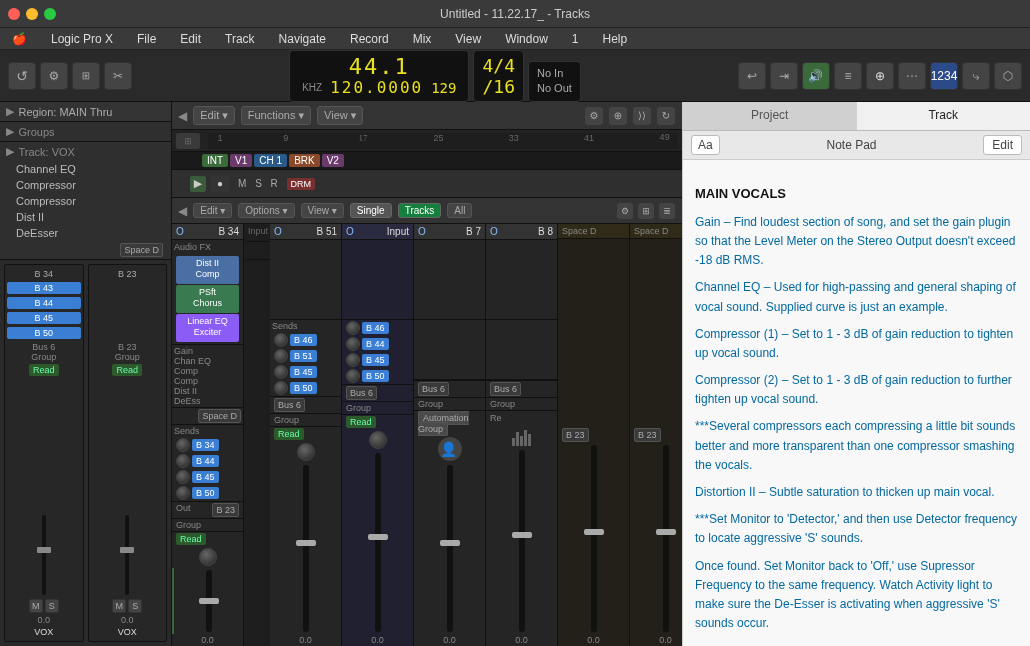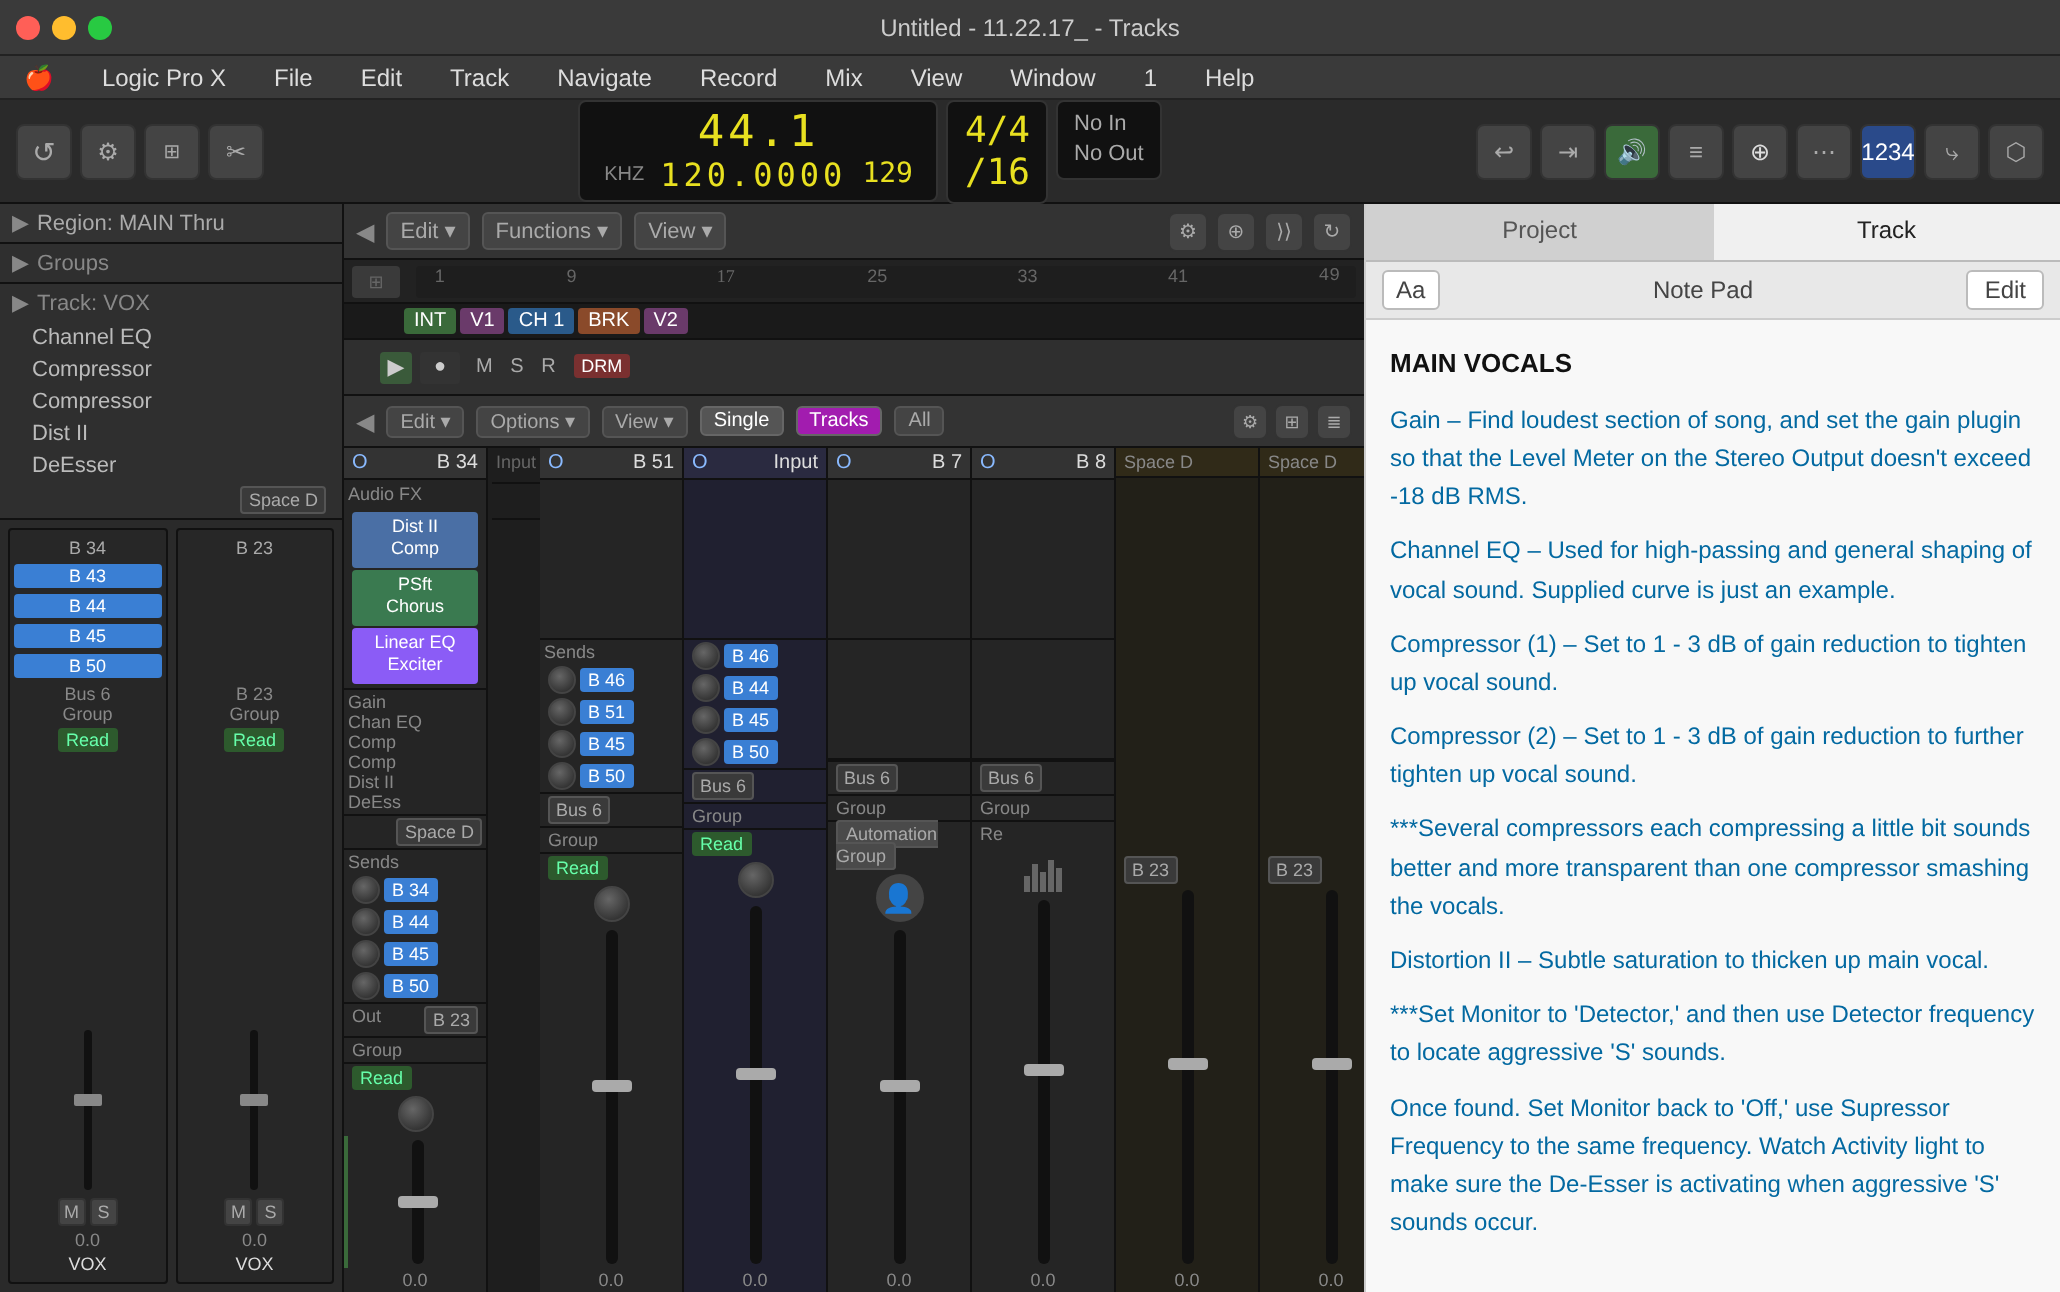--- a/index.html
+++ b/index.html
@@ -415,20 +415,21 @@
       color: #222;
       font-size: 12px;
       line-height: 1.6;
       background: #f8f8f8;
     }
     .right-content h3 {
       font-size: 13px;
       font-weight: bold;
       margin-bottom: 8px;
       color: #111;
+      margin-top: 12px;
     }
     .right-content p {
       margin-bottom: 8px;
       color: #0369a1;
     }
 
     
     .knob-sm {
       width: 14px;
       height: 14px;
@@ -552,21 +553,21 @@
 </div>
 
 <div class="transport-bar">
   <div class="transport-controls">
     <div class="transport-btn" style="font-size:14px;">↺</div>
     <div class="transport-btn" style="font-size:12px;">⚙</div>
     <div class="transport-btn" style="font-size:10px;">⊞</div>
     <div class="transport-btn" style="font-size:12px;">✂</div>
   </div>
 
-  <div style="flex:1; display:flex; justify-content:center; align-items:flex-start; gap:4px;">
+  <div style="flex:1; display:flex; justify-content:center; align-items:flex-end; gap:4px;">
     <div class="transport-display">
       <div class="transport-time">44.1</div>
       <div style="display:flex;gap:8px;align-items:center;">
         <span style="font-size:10px;color:#888;">KHZ</span>
         <span class="transport-time" style="font-size:16px;">120.0000</span>
         <span class="transport-sub">129</span>
       </div>
     </div>
     <div class="time-sig">
       <div>4/4</div>
@@ -722,21 +723,21 @@
         <span class="drm-badge">DRM</span>
       </div>
     </div>
 
     <div class="mixer-toolbar" style="height:26px;">
       <span style="font-size:12px;color:#888;cursor:pointer;">◀</span>
       <div style="background:#444;border:1px solid #555;border-radius:3px;padding:1px 6px;cursor:pointer;font-size:10px;">Edit ▾</div>
       <div style="background:#444;border:1px solid #555;border-radius:3px;padding:1px 6px;cursor:pointer;font-size:10px;">Options ▾</div>
       <div style="background:#444;border:1px solid #555;border-radius:3px;padding:1px 6px;cursor:pointer;font-size:10px;">View ▾</div>
       <div style="background:#555;border:1px solid #666;border-radius:3px;padding:1px 6px;cursor:pointer;font-size:10px;color:#fff;">Single</div>
-      <div style="background:#a21caf;border:1px solid #666;border-radius:3px;padding:1px 6px;cursor:pointer;font-size:10px;color:#fff;">Tracks</div>
+      <div style="background:#15803d;border:1px solid #666;border-radius:3px;padding:1px 6px;cursor:pointer;font-size:10px;color:#fff;">Tracks</div>
       <div style="background:#444;border:1px solid #555;border-radius:3px;padding:1px 6px;cursor:pointer;font-size:10px;">All</div>
       <div style="margin-left:auto; display:flex; gap:3px;">
         <div class="transport-btn" style="width:18px;height:18px;font-size:9px;">⚙</div>
         <div class="transport-btn" style="width:18px;height:18px;font-size:9px;">⊞</div>
         <div class="transport-btn" style="width:18px;height:18px;font-size:9px;">≣</div>
       </div>
     </div>
 
     <div style="flex:1;display:flex;overflow-x:auto;background:#1e1e1e;">
 

